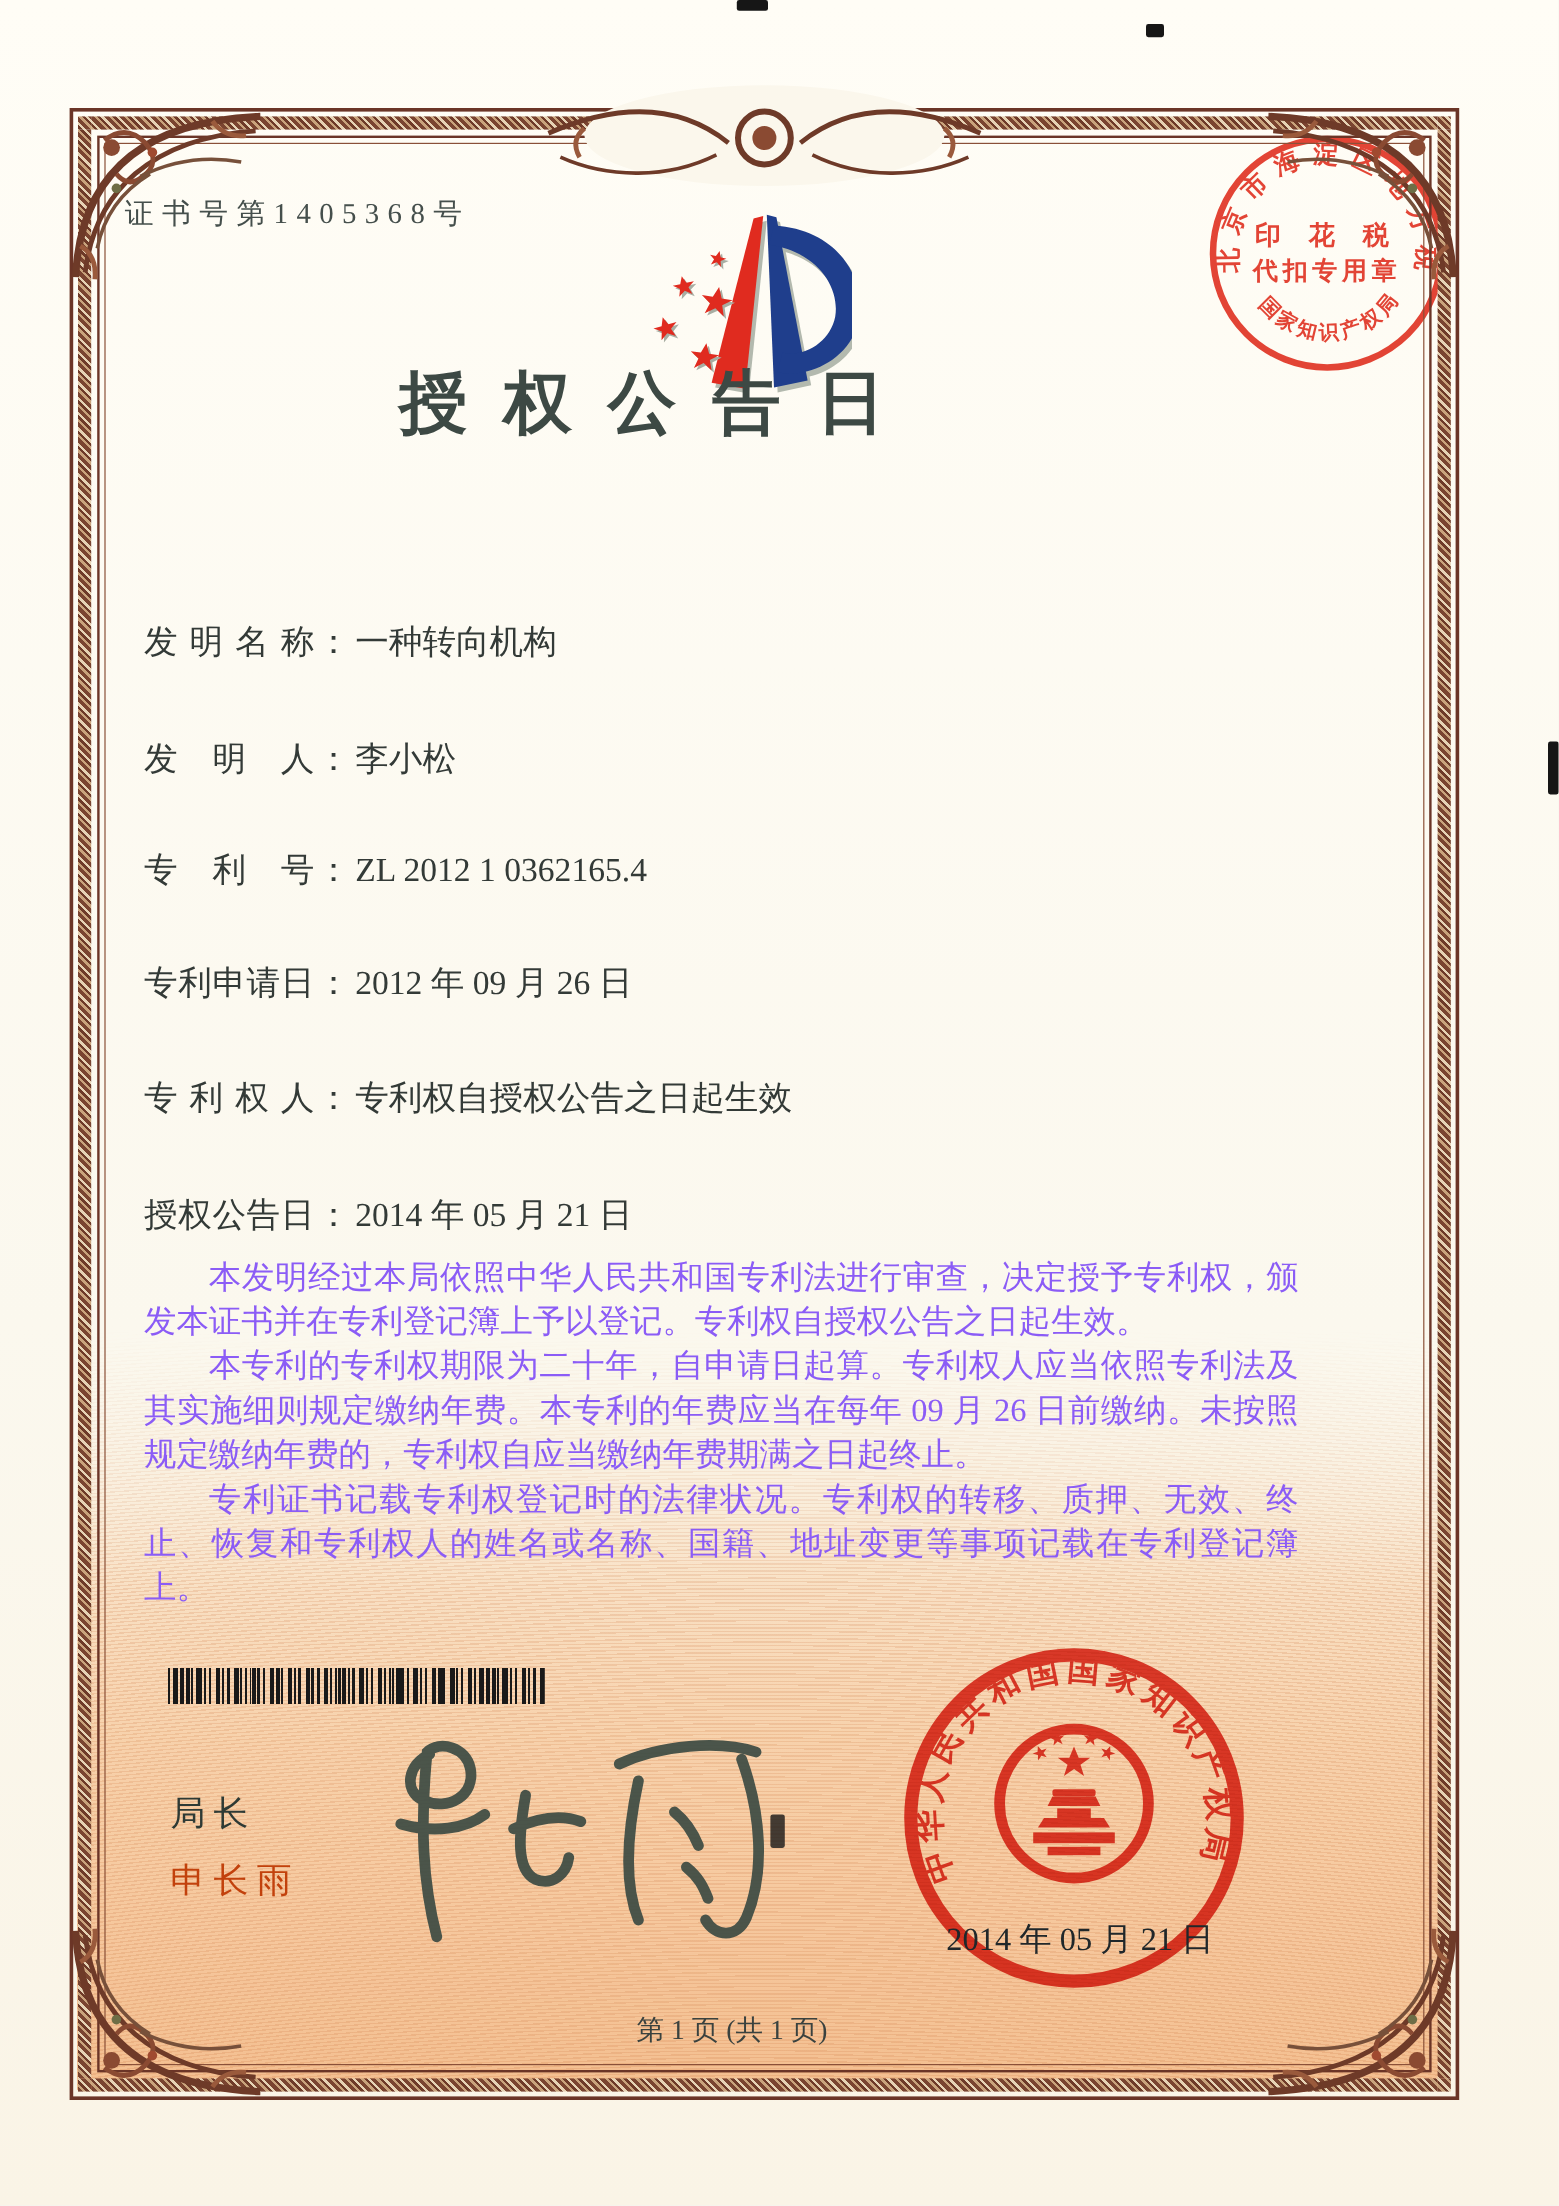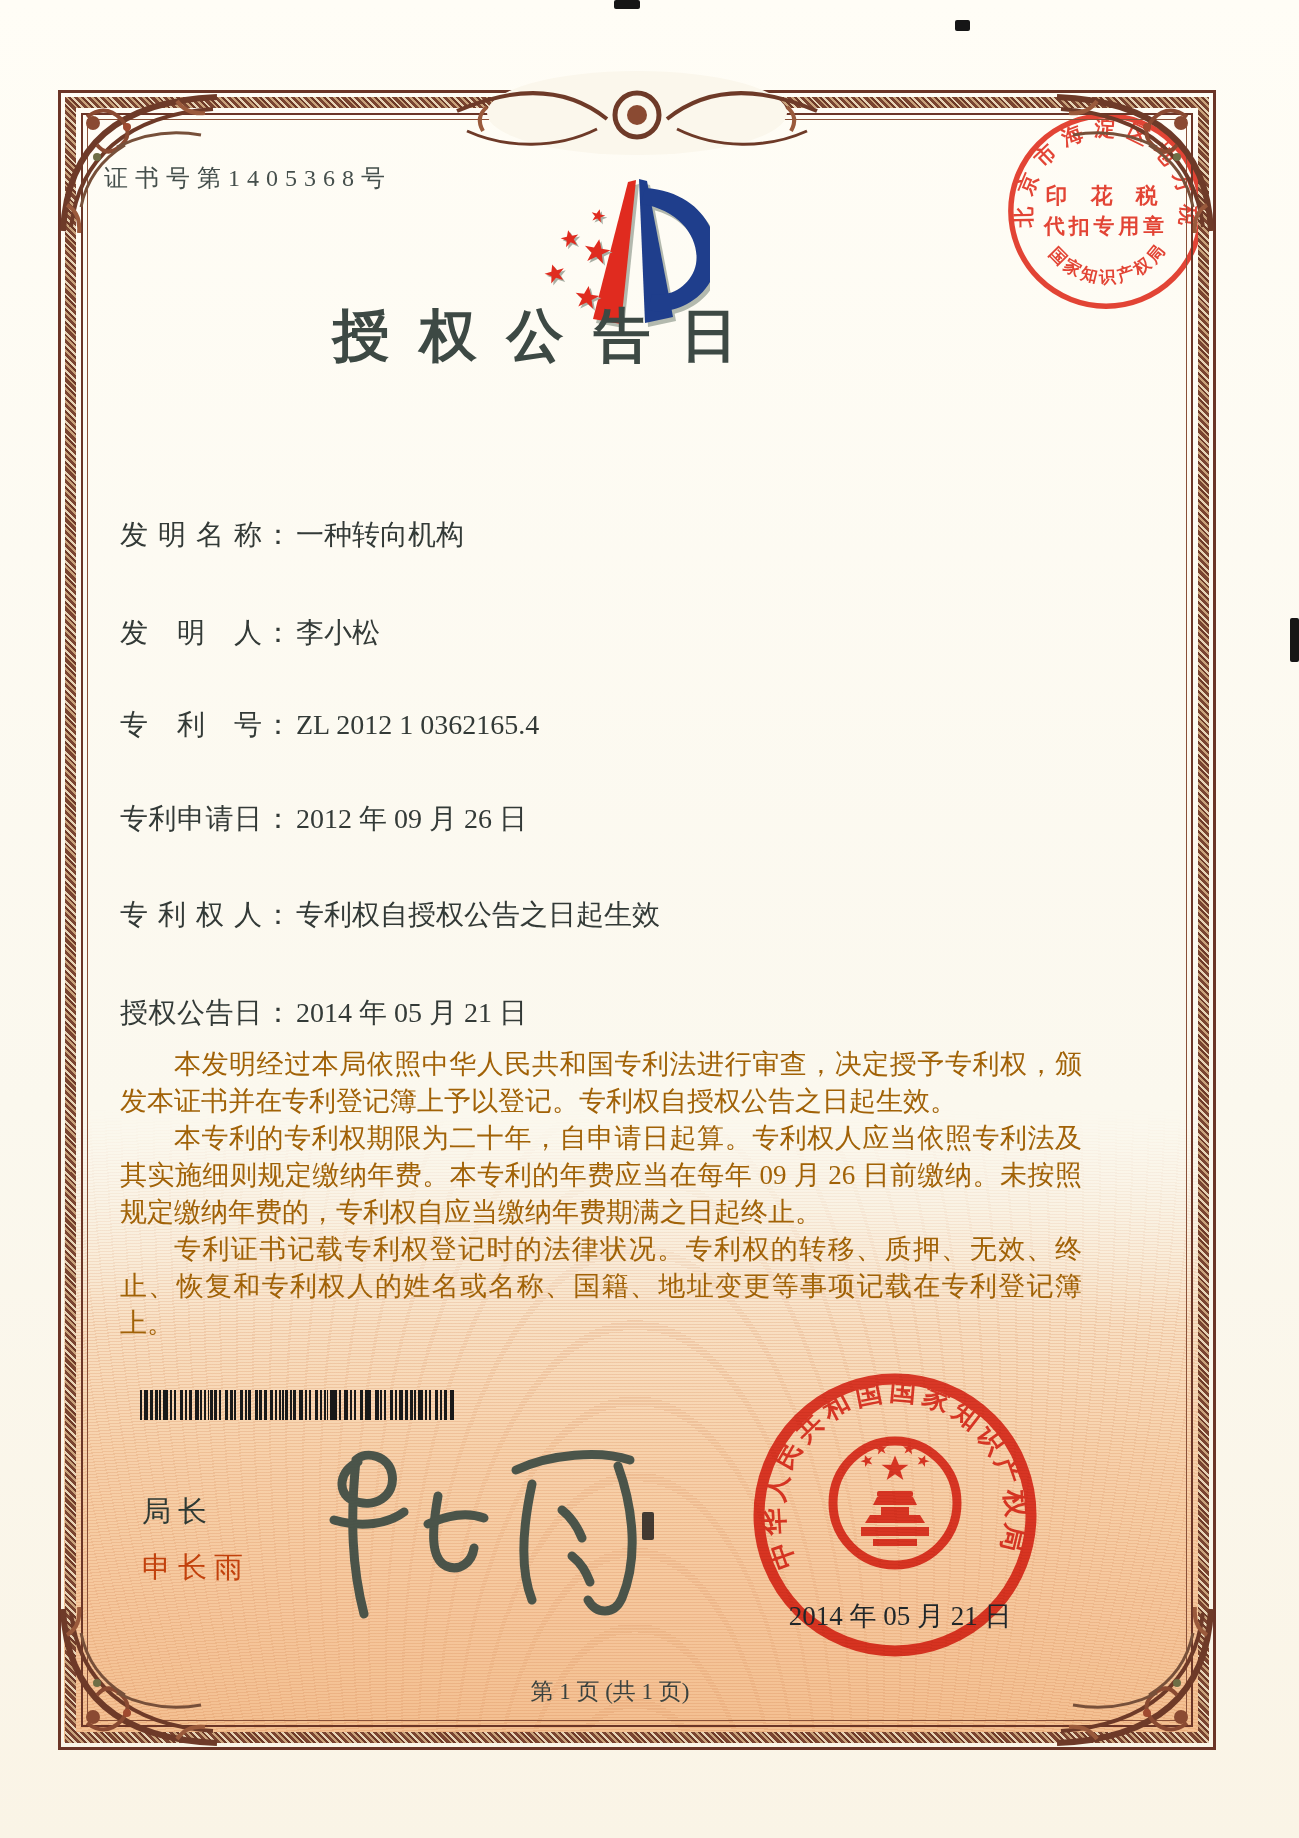--- a/index.html
+++ b/index.html
@@ -29,21 +29,21 @@
   .crest{position:absolute;left:50%;top:-36px;transform:translateX(-50%);width:380px;height:110px;}
 
   
   .t{position:absolute;z-index:2;color:#333a37;}
   .certno{left:104px;top:162px;font-size:24px;letter-spacing:7px;color:#454f4c;}
   .title{left:130px;top:298px;width:840px;text-align:center;font-size:57px;font-weight:700;
          letter-spacing:30px;color:#3d4944;}
   .field{left:120px;font-size:28px;color:#30373­4;white-space:nowrap;}
   .flabel{display:inline-block;width:142px;text-align:justify;text-align-last:justify;text-justify:inter-character;vertical-align:bottom;}
   .fcolon{margin:0 4px 0 2px;}
-  .paras{left:120px;top:1046px;width:962px;font-size:27px;line-height:37px;text-align:justify;color:#a16207;}
+  .paras{left:120px;top:1046px;width:962px;font-size:27px;line-height:37px;text-align:justify;color:#8b5cf6;}
   .paras p{margin:0;text-indent:2em;}
   .sig-title{left:142px;top:1492px;font-size:29px;letter-spacing:7px;color:#2e3a35;}
   .sig-name{left:142px;top:1548px;font-size:29px;letter-spacing:7px;color:#c2410c;}
   .seal-date{left:772px;top:1598px;width:256px;text-align:center;font-size:27px;color:#20272a;z-index:3;}
   .footer{left:360px;top:1676px;width:500px;text-align:center;font-size:23px;color:#3a423f;}
 
   .barcode{position:absolute;left:140px;top:1390px;width:314px;height:30px;z-index:2;
     background-image:
       repeating-linear-gradient(90deg,#191919 0 2px,transparent 2px 4px,#191919 4px 6px,transparent 6px 10px,#191919 10px 13px,transparent 13px 15px),
       repeating-linear-gradient(90deg,#191919 0 1px,transparent 1px 6px,#191919 6px 8px,transparent 8px 17px);}

